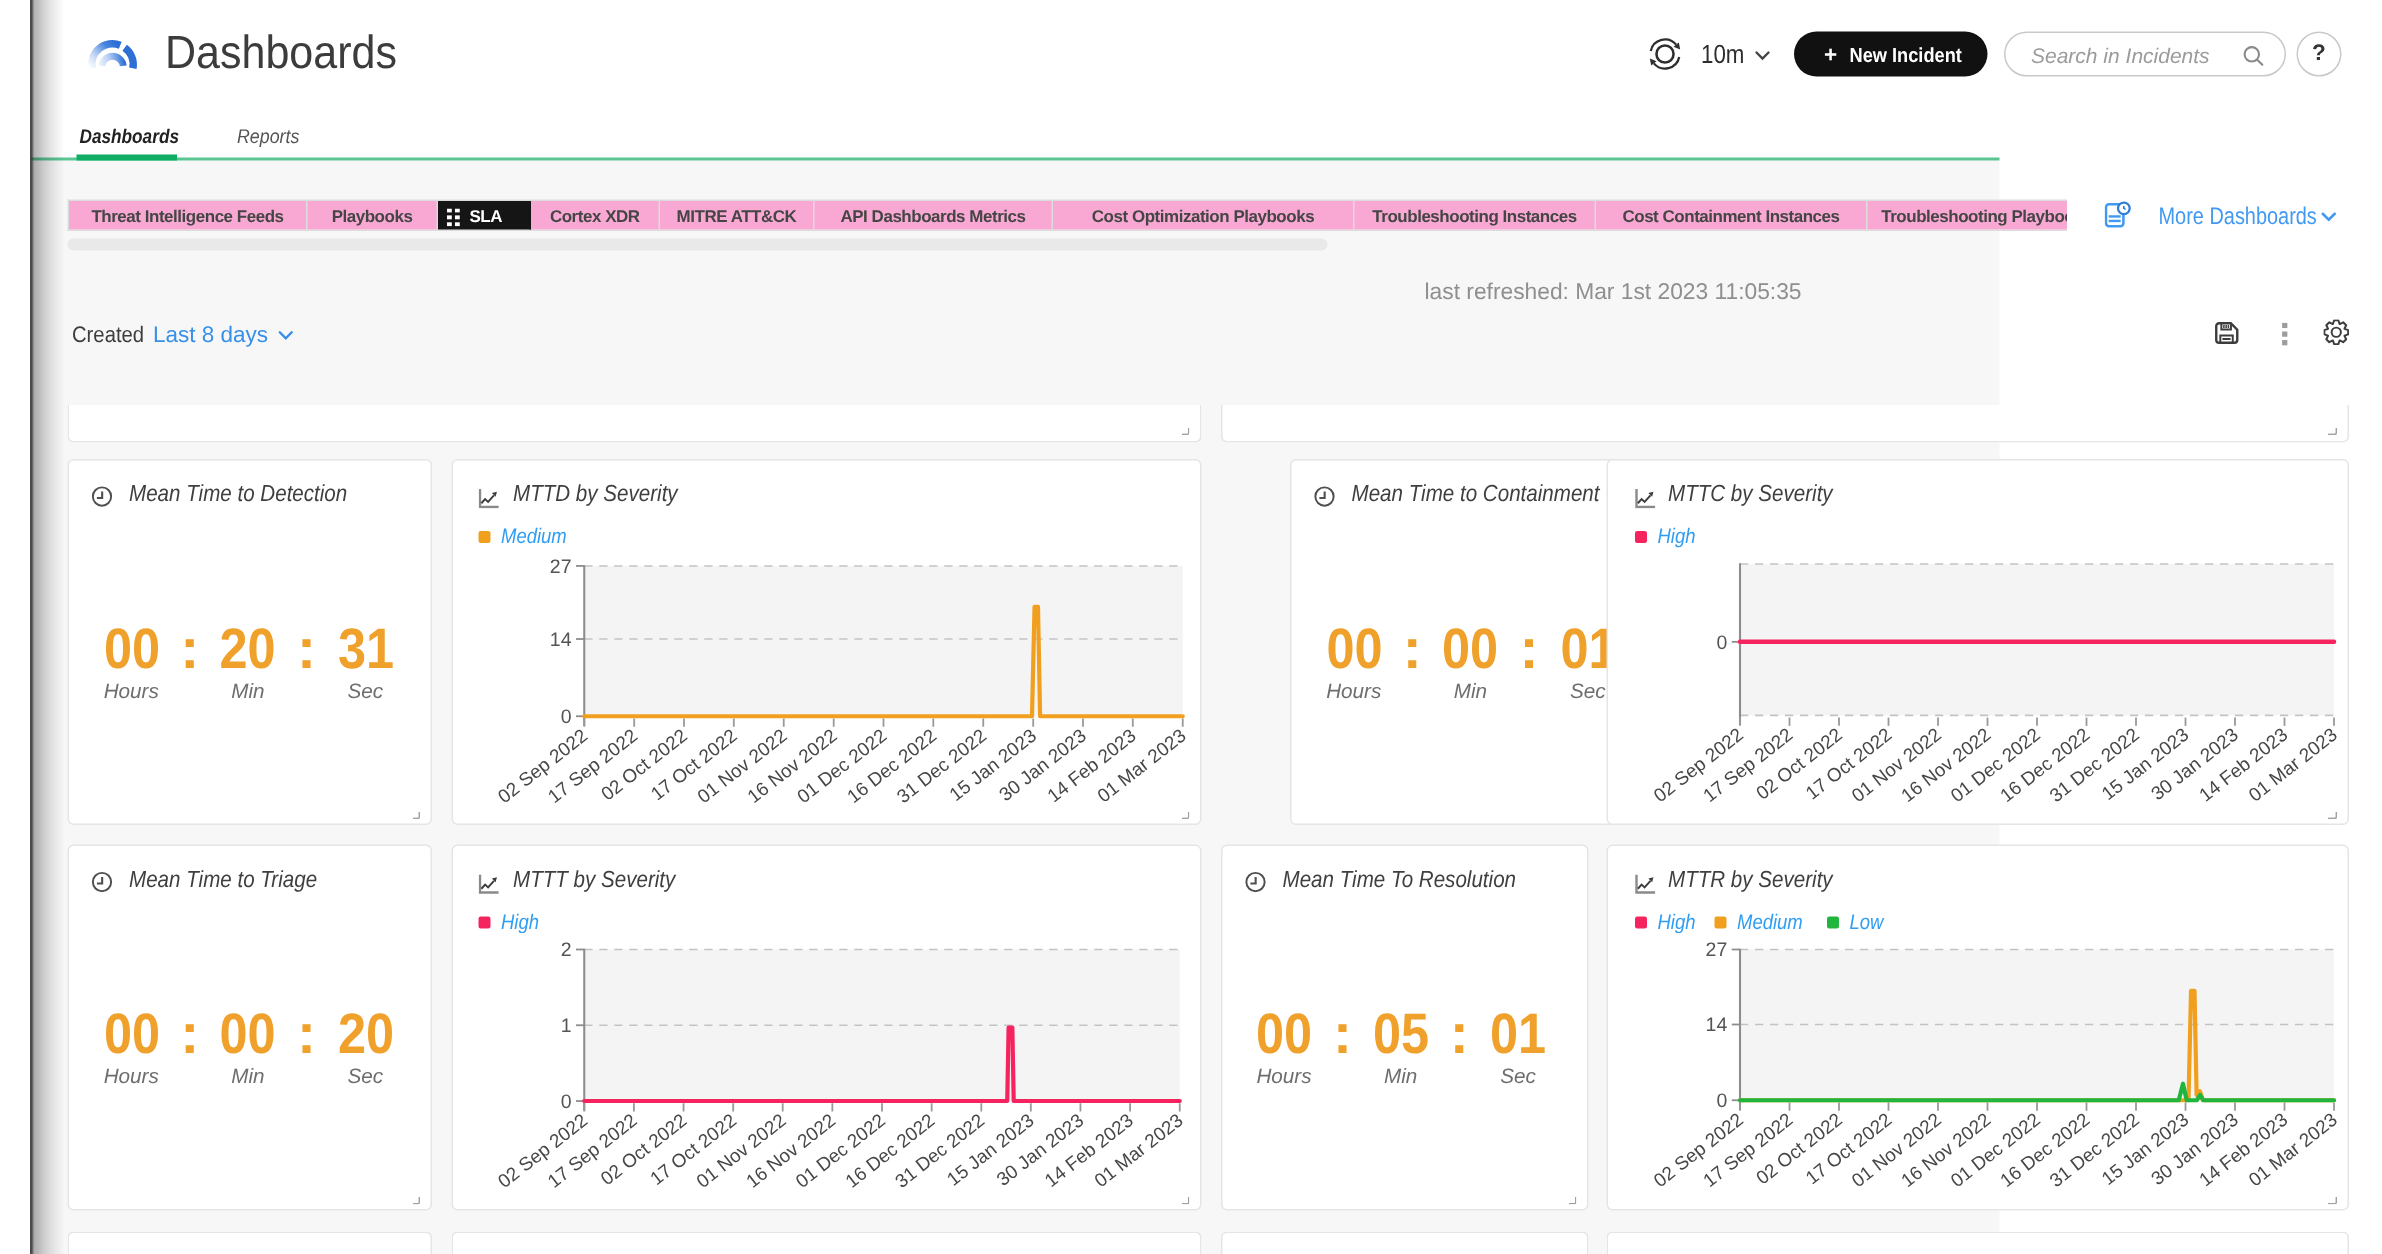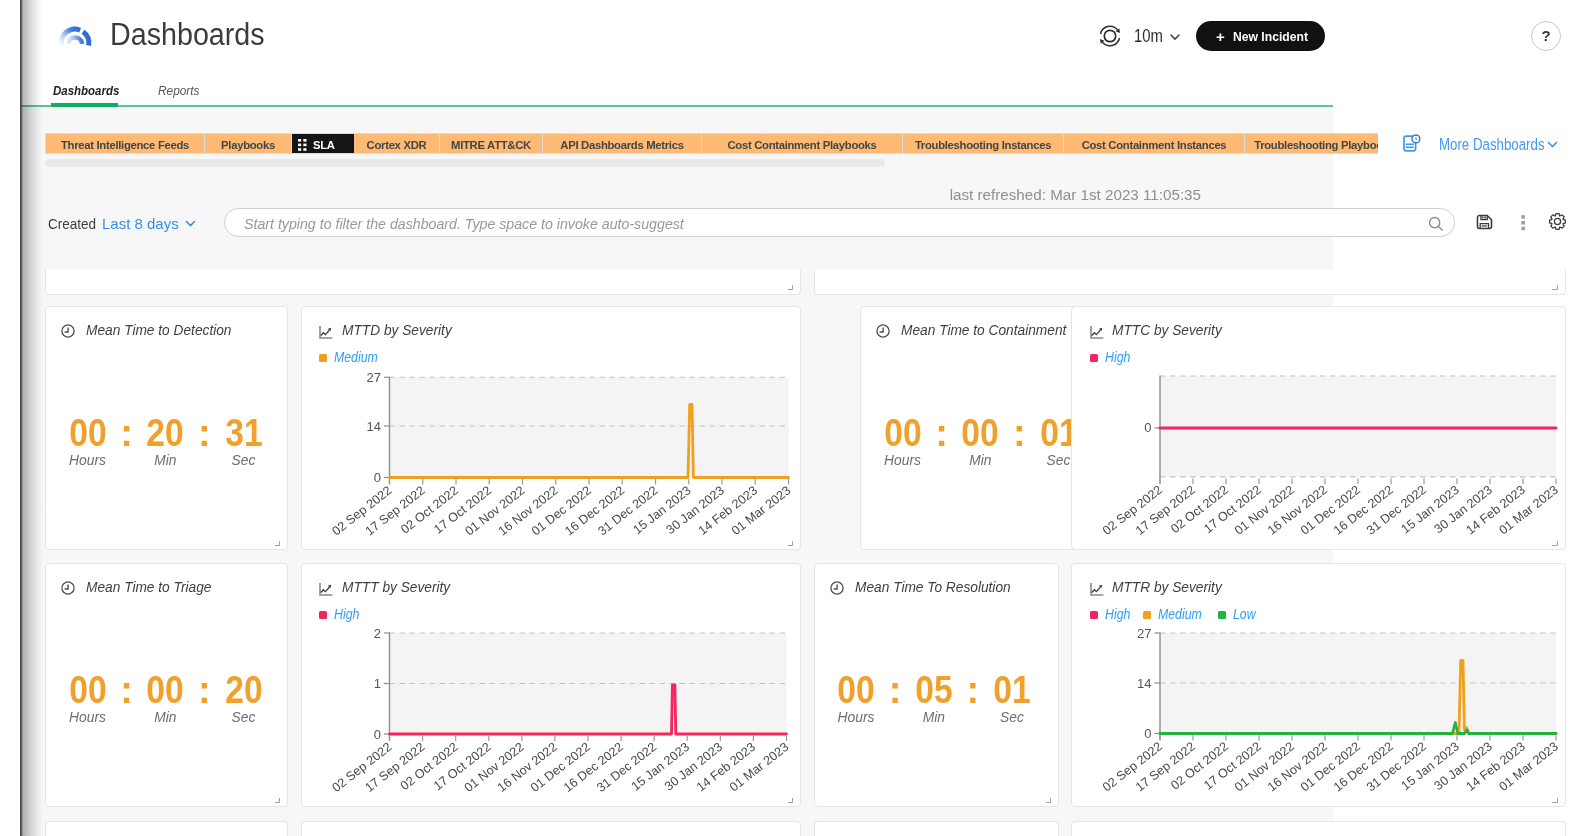--- a/index.html
+++ b/index.html
@@ -1,17 +1,17 @@
 <!DOCTYPE html>
 <html><head><meta charset="utf-8"><style>
 *{margin:0;padding:0;box-sizing:border-box}
 html,body{width:1588px;height:836px;overflow:hidden;background:#fff;font-family:"Liberation Sans",sans-serif}
 .page{position:relative;width:1333px;height:836px}
 .card{position:absolute;background:#fff;border:1px solid #e5e5e7;border-radius:4px}
-.chip{display:inline-flex;align-items:center;justify-content:center;height:21px;background:#fdba74;border-right:1px solid #dcdcdc;font-size:11.3px;font-weight:bold;color:#454545;white-space:nowrap;flex:none;letter-spacing:-0.3px}
+.chip{display:inline-flex;align-items:center;justify-content:center;height:21px;background:#f9a8d4;border-right:1px solid #dcdcdc;font-size:11.3px;font-weight:bold;color:#454545;white-space:nowrap;flex:none;letter-spacing:-0.3px}
 </style></head><body>
 <div class="page">
 
 <div style="position:absolute;left:21px;top:106.5px;right:0;bottom:0;background:#f7f7f8"></div>
 <div style="position:absolute;left:21px;top:105px;right:0;height:1.6px;background:#5ac493"></div>
 <div style="position:absolute;left:20px;top:0;bottom:0;width:24px;background:linear-gradient(to right,rgba(30,30,30,0.82) 0px,rgba(30,30,30,0.78) 1.2px,rgba(30,30,30,0.34) 2.8px,rgba(30,30,30,0.27) 6px,rgba(30,30,30,0.2) 9px,rgba(30,30,30,0.13) 13px,rgba(30,30,30,0.06) 18px,rgba(30,30,30,0) 23px)"></div>
 <svg width="38" height="26" viewBox="0 0 38 26" style="position:absolute;left:57px;top:24px">
 <defs>
 <linearGradient id="lg1" gradientUnits="userSpaceOnUse" x1="4" y1="22" x2="21" y2="6">
  <stop offset="0" stop-color="#5a8fe2" stop-opacity="0.02"></stop>
@@ -38,20 +38,27 @@
 <path d="M1.87 15.02 L6.33 16.76 L2.81 19.71 Z" fill="#2e2e2e"></path>
 </svg>
 <div style="position:absolute;left:1134px;top:26px;font-size:17.5px;color:#2e2e2e;transform:scaleX(0.85);transform-origin:left center">10m</div>
 <svg width="12" height="8" viewBox="0 0 12 8" style="position:absolute;left:1169px;top:33px">
       <path d="M2 2 L6 6 L10 2" fill="none" stroke="#444" stroke-width="1.6" stroke-linecap="round"></path>
     </svg>
 <div style="position:absolute;left:1196px;top:21px;width:129px;height:30px;background:#111;border-radius:15px;color:#fff">
 <span style="position:absolute;left:20px;top:7px;font-size:15px;font-weight:bold">+</span>
 <span style="position:absolute;left:37px;top:8px;font-size:13.5px;font-weight:bold;transform:scaleX(0.9);transform-origin:left center;white-space:nowrap">New Incident</span>
     </div>
+<div style="position:absolute;left:1336px;top:21px;width:188px;height:30px;border:1px solid #c9c9c9;border-radius:15px;background:#fff">
+<span style="position:absolute;left:17px;top:7px;font-size:14px;font-style:italic;color:#9b9b9b">Search in Incidents</span>
+<svg width="15" height="15" viewBox="0 0 15 15" style="position:absolute;left:158px;top:8px">
+        <circle cx="6.2" cy="6.2" r="4.8" fill="none" stroke="#8a8a8a" stroke-width="1.4"></circle>
+        <line x1="9.8" y1="9.8" x2="13.2" y2="13.2" stroke="#8a8a8a" stroke-width="1.4" stroke-linecap="round"></line>
+      </svg>
+    </div>
 <div style="position:absolute;left:1531px;top:21px;width:30px;height:30px;border:1px solid #c9c9c9;border-radius:50%;background:#fff;text-align:center;line-height:28px;font-size:15px;font-weight:bold;color:#333">?</div>
 <div style="position:absolute;left:53px;top:82.5px;font-size:13.2px;font-weight:bold;font-style:italic;color:#222;transform:scaleX(0.87);transform-origin:left center">Dashboards</div>
 <div style="position:absolute;left:158px;top:82.5px;font-size:13.2px;font-style:italic;color:#555;transform:scaleX(0.9);transform-origin:left center">Reports</div>
 <div style="position:absolute;left:51px;top:102.5px;width:67px;height:4px;background:#0fae64"></div>
 <div style="position:absolute;left:45px;top:133px;width:1333px;height:21px;display:flex;overflow:hidden;border:1px solid #dcdcdc;border-right:none;background:#fff">
 <div class="chip" style="width:159px">Threat Intelligence Feeds</div>
 <div class="chip" style="width:87px">Playbooks</div>
 <div class="chip" style="width:62px;background:#151515;color:#fff;border-right-color:#151515;justify-content:flex-start;padding-left:6px">
 <svg width="9" height="12" viewBox="0 0 9 12" style="margin-right:6px">
           <g fill="#fff">
@@ -59,21 +66,21 @@
             <rect x="5.3" y="0" width="3.2" height="2.6"></rect>
             <rect x="0" y="4.6" width="3.2" height="2.6"></rect>
             <rect x="5.3" y="4.6" width="3.2" height="2.6"></rect>
             <rect x="0" y="9.2" width="3.2" height="2.6"></rect>
             <rect x="5.3" y="9.2" width="3.2" height="2.6"></rect>
           </g>
         </svg>SLA</div>
 <div class="chip" style="width:86px">Cortex XDR</div>
 <div class="chip" style="width:103px">MITRE ATT&amp;CK</div>
 <div class="chip" style="width:159px">API Dashboards Metrics</div>
-<div class="chip" style="width:201px">Cost Containment Playbooks</div>
+<div class="chip" style="width:201px">Cost Optimization Playbooks</div>
 <div class="chip" style="width:161px">Troubleshooting Instances</div>
 <div class="chip" style="width:181px">Cost Containment Instances</div>
 <div class="chip" style="width:160px">Troubleshooting Playbooks</div>
 </div>
 <svg width="18" height="18" viewBox="0 0 18 18" style="position:absolute;left:1403px;top:134px">
 <rect x="1" y="2.2" width="11.6" height="14.6" rx="2" fill="none" stroke="#4299f0" stroke-width="1.7"></rect>
 <rect x="2.8" y="9.5" width="8" height="1.6" fill="#4299f0"></rect>
 <rect x="2.8" y="12.5" width="8" height="1.6" fill="#4299f0"></rect>
 <circle cx="12.9" cy="4.9" r="3.9" fill="#fff" stroke="#2f7fd6" stroke-width="1.5"></circle>
 <path d="M12.9 3.4 L12.9 4.9 L14 5.6" fill="none" stroke="#2f7fd6" stroke-width="1.1"></path>
@@ -82,27 +89,20 @@
 <svg width="11" height="8" viewBox="0 0 11 8" style="position:absolute;left:1547px;top:141px">
       <path d="M1.5 1.5 L5.5 5.5 L9.5 1.5" fill="none" stroke="#4299f0" stroke-width="1.7" stroke-linecap="round"></path>
     </svg>
 <div style="position:absolute;left:45px;top:159px;width:840px;height:8px;background:#e9e9e9;border-radius:4px"></div>
 <div style="position:absolute;right:132px;top:186px;font-size:15.2px;color:#8f8f8f;white-space:nowrap">last refreshed: Mar 1st 2023 11:05:35</div>
 <div style="position:absolute;left:48px;top:215px;font-size:15px;color:#3d3d3d;transform:scaleX(0.9);transform-origin:left center">Created</div>
 <div style="position:absolute;left:102px;top:215px;font-size:15px;color:#368fe8">Last 8 days</div>
 <svg width="11" height="8" viewBox="0 0 11 8" style="position:absolute;left:185px;top:220px">
       <path d="M1.5 1.5 L5.5 5.5 L9.5 1.5" fill="none" stroke="#368fe8" stroke-width="1.6" stroke-linecap="round"></path>
     </svg>
-<div style="position:absolute;left:224px;top:208px;width:1231px;height:29px;border:1px solid #cfcfcf;border-radius:15px;background:#fff">
-<span style="position:absolute;left:19px;top:6.5px;font-size:14.2px;font-style:italic;color:#999">Start typing to filter the dashboard. Type space to invoke auto-suggest</span>
-<svg width="16" height="16" viewBox="0 0 15 15" style="position:absolute;left:1203px;top:7px">
-        <circle cx="6.2" cy="6.2" r="4.8" fill="none" stroke="#8a8a8a" stroke-width="1.3"></circle>
-        <line x1="9.8" y1="9.8" x2="13.2" y2="13.2" stroke="#8a8a8a" stroke-width="1.3" stroke-linecap="round"></line>
-      </svg>
-    </div>
 <svg width="17" height="16" viewBox="0 0 17 16" style="position:absolute;left:1476px;top:214px">
 <path d="M1.5 3.4 a1.9 1.9 0 0 1 1.9 -1.9 H11.2 L15.5 5.8 V12.6 a1.9 1.9 0 0 1 -1.9 1.9 H3.4 a1.9 1.9 0 0 1 -1.9 -1.9 Z" fill="none" stroke="#3d3d3d" stroke-width="1.6"></path>
 <path d="M4.9 1.8 V5.7 H11.3 V2.2" fill="none" stroke="#3d3d3d" stroke-width="1.3"></path>
 <path d="M6.6 2.6 v2 M8.1 2.6 v2 M9.6 2.6 v2" stroke="#3d3d3d" stroke-width="1"></path>
 <path d="M4.2 14.2 V9.6 H12.5 V14.2" fill="none" stroke="#3d3d3d" stroke-width="1.3"></path>
 <path d="M5.6 12 H11" stroke="#3d3d3d" stroke-width="1.2"></path>
 </svg>
 <svg width="5" height="16" viewBox="0 0 5 16" style="position:absolute;left:1521px;top:215px">
 <rect x="0.4" y="0.2" width="3.5" height="3.5" fill="#9d9d9d"></rect>
       <rect x="0.4" y="6" width="3.5" height="3.5" fill="#9d9d9d"></rect>

